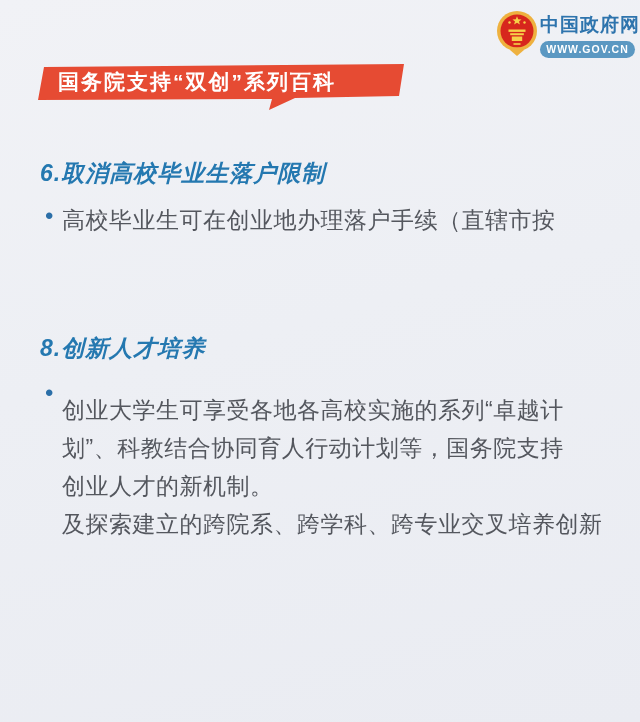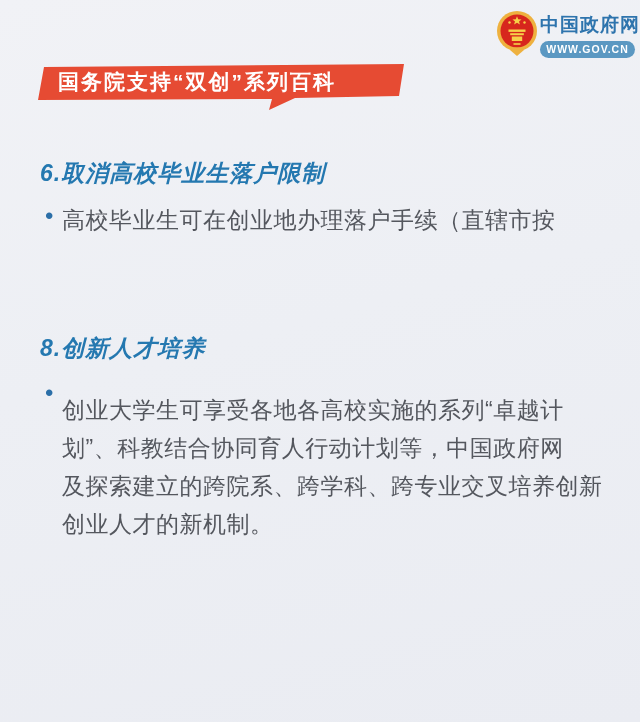--- a/index.html
+++ b/index.html
@@ -91,18 +91,18 @@
   <div class="sec-heading heading-6">6.取消高校毕业生落户限制</div>
   <div class="bullet bullet-6">•</div>
   <div class="para para-6">
     <div class="line">高校毕业生可在创业地办理落户手续（直辖市按</div>
   </div>
 
   <div class="sec-heading heading-7">8.创新人才培养</div>
   <div class="bullet bullet-7">•</div>
   <div class="para para-7">
     <div class="line">创业大学生可享受各地各高校实施的系列“卓越计</div>
-    <div class="line">划”、科教结合协同育人行动计划等，中国政府网</div>
+    <div class="line">划”、科教结合协同育人行动计划等，国务院支持</div>
+    <div class="line">创业人才的新机制。</div>
     <div class="line">及探索建立的跨院系、跨学科、跨专业交叉培养创新</div>
-    <div class="line">创业人才的新机制。</div>
   </div>
 
 </div>
 
 </body></html>

